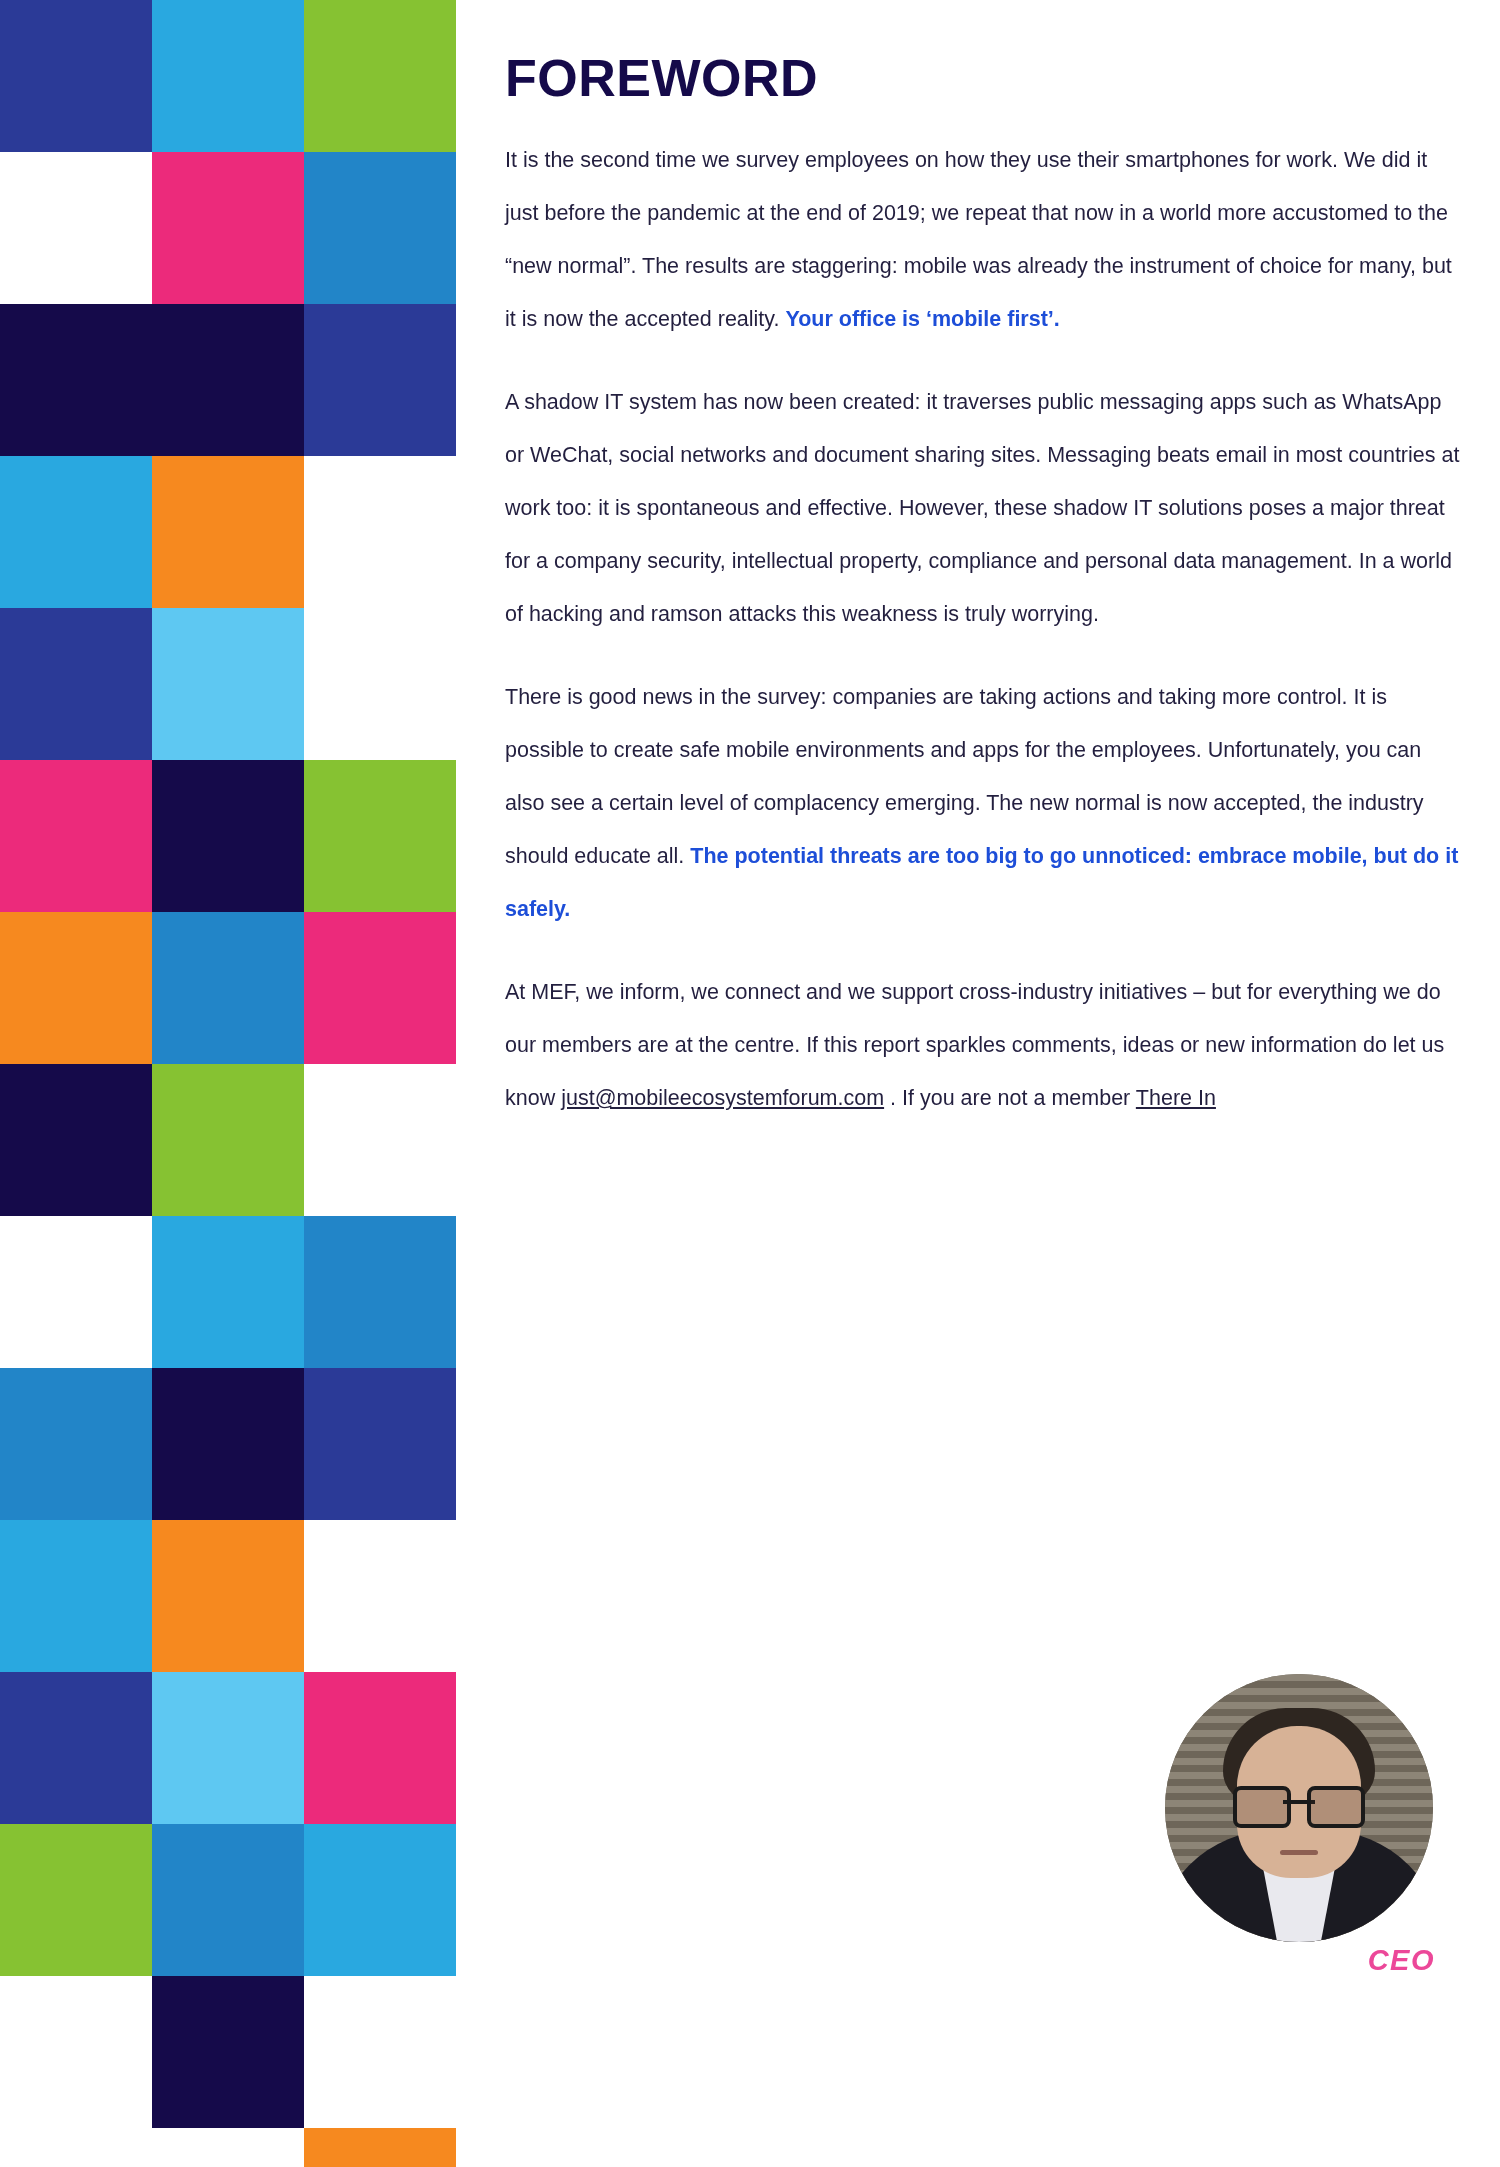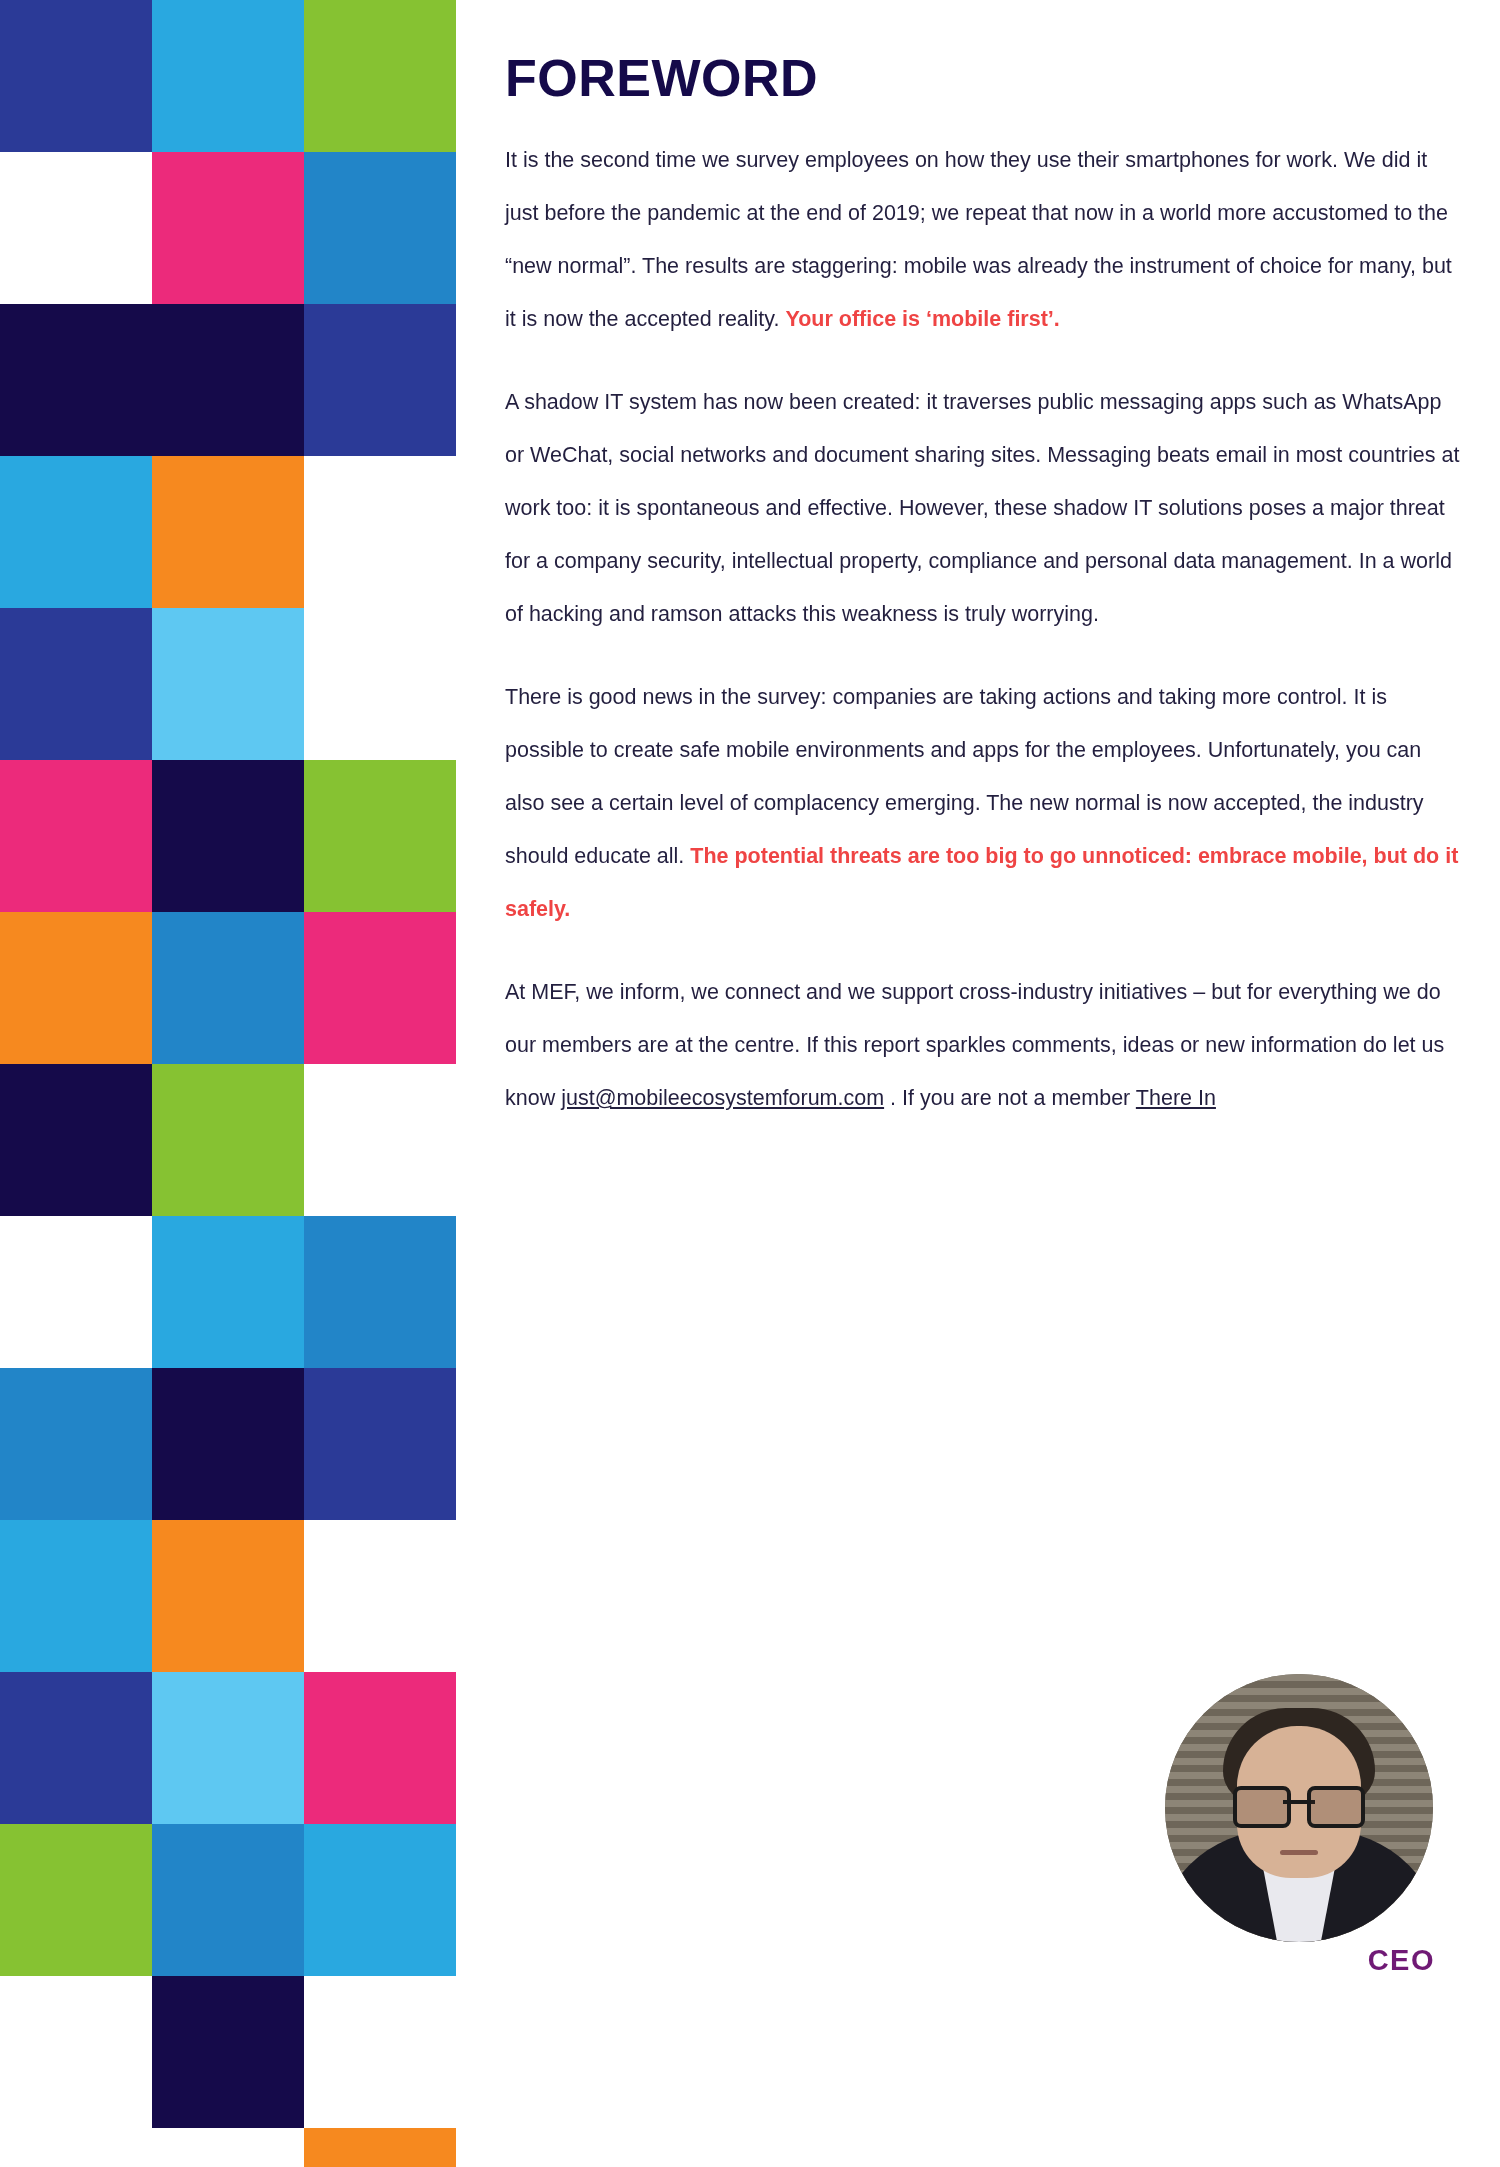--- a/index.html
+++ b/index.html
@@ -48,21 +48,21 @@
   .para {
     font-size: 21.5px;
     line-height: 53px;
     color: #231f3f;
     margin: 0 0 30px 0;
     text-align: left;
     font-family: "Liberation Sans", sans-serif;
   }
   .para .bold {
     font-weight: bold;
-    color: #ef4444;
+    color: #1d4ed8;
   }
   .para a.inline-link {
     color: #231f3f;
     text-decoration: underline;
   }
 
   
   #author-block {
     position: absolute;
     right: 20px;
@@ -184,24 +184,25 @@
     color: #46bdf0;
     font-weight: bold;
     padding-right: 10px;
   }
   #author-name .last {
     color: #150a4a;
   }
   #author-role {
     font-size: 29px;
     letter-spacing: 1.5px;
-    color: #701a75;
+    color: #ec4899;
     font-weight: bold;
     margin-top: 2px;
     padding-right: 10px;
+    font-style: italic;
   }
 </style>
 </head>
 <body>
 
 <div id="mosaic">
     <div class="tile" style="left: 0px; top: 0px; width: 152px; height: 152px; background: rgb(43, 58, 151);"></div>
     <div class="tile" style="left: 152px; top: 0px; width: 152px; height: 152px; background: rgb(41, 168, 224);"></div>
     <div class="tile" style="left: 304px; top: 0px; width: 152px; height: 152px; background: rgb(134, 194, 50);"></div>
     <div class="tile" style="left: 0px; top: 152px; width: 152px; height: 152px; background: rgb(255, 255, 255);"></div>

